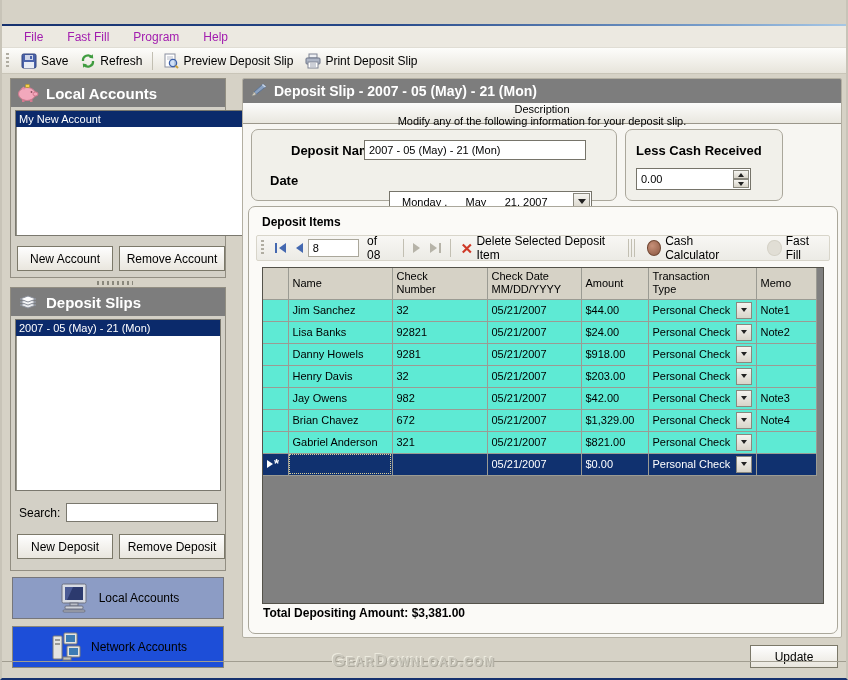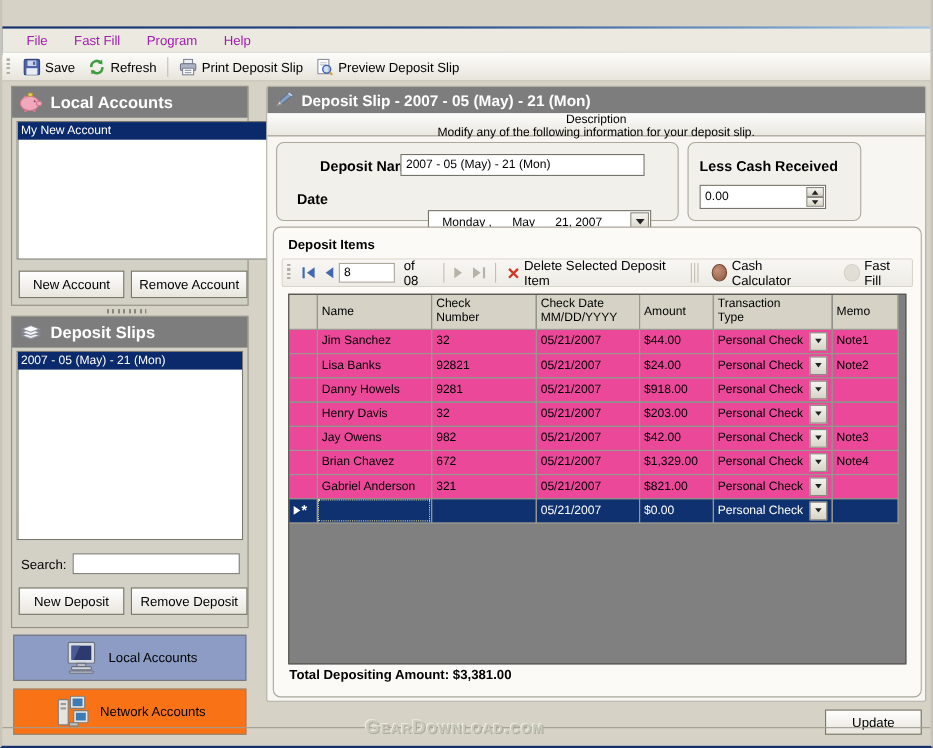--- a/index.html
+++ b/index.html
@@ -57,21 +57,21 @@
     display:flex; align-items:center; justify-content:center;
   }
   .splitter { position:absolute; left:95px; width:36px; height:4px;
     background:repeating-linear-gradient(90deg,#8a887c 0 2px, transparent 2px 5px); }
   .search-row { position:absolute; display:flex; align-items:center; gap:6px; font-size:12px; }
   .search-input { width:152px; height:19px; border:1px solid #7a786e; background:#fff;
     font-size:11px; padding:1px 3px; font-family:"Liberation Sans",sans-serif; }
   .nav-big { position:absolute; display:flex; align-items:center; justify-content:center; gap:8px;
     font-size:12px; border:1px solid #8a877b; }
   .nav-big.active { background:#8c9cc5; border-color:#76767a; }
-  .nav-big.idle { background:#f97316; }
+  .nav-big.idle { background:#1d4ed8; }
   
   .main-panel { position:absolute; left:240px; top:78px; width:600px; height:560px;
     background:#f7f6f2; border:1px solid #b3afa2; border-radius:2px; overflow:hidden; }
   .main-hdr { height:24px; background:#7d7d7d; color:#fff; font-weight:bold; font-size:14px;
     display:flex; align-items:center; gap:7px; padding-left:6px; }
   .desc-bar { height:21px; background:linear-gradient(#fcfcfb,#e9e7df);
     border-bottom:1px solid #9a968a; display:flex; align-items:center;
     justify-content:space-between; padding:0 6px; font-size:11px;flex-direction:column; }
   .groupbox { position:absolute; background:#f1f0ea; border:1px solid #aaa79b; border-radius:7px; }
   .field-label { position:absolute; font-weight:bold; font-size:13px; color:#000; }
@@ -104,21 +104,21 @@
   .nav-pos { width:56px; height:18px; background:#fff; border:1px solid #aaa79b;
     font-size:11px; padding:1px 4px; display:flex; align-items:center; }
   
   .grid-wrap { position:absolute; left:13px; top:60px; width:562px; height:337px;
     background:#808080; border:1px solid #54524a; overflow:hidden; }
   table.grid { border-collapse:collapse; table-layout:fixed; font-size:11px; }
   table.grid td, table.grid th { border-right:1px solid #9b9b93; border-bottom:1px solid #9b9b93;
     padding:0 4px; overflow:hidden; white-space:nowrap; text-align:left; font-weight:normal;
     height:22px; color:#000; }
   table.grid th { background:#d6d2c6; height:31px; line-height:13px; vertical-align:middle; }
-  table.grid td { background:#ec4899; }
+  table.grid td { background:#5eead4; }
   td.rowhdr { background:#d6d2c6; }
   tr.sel td { background:#10316f; color:#fff; }
   tr.sel td.rowhdr { background:#10316f; }
   td.focus-cell { outline:1px dotted #d8cf9a; outline-offset:-2px; }
   .tt-cell { display:flex; align-items:center; justify-content:space-between; }
   .dd-btn { width:16px; height:17px; background:linear-gradient(#f5f4f0,#d8d4c9);
     border:1px solid #8a887e; display:flex; align-items:center; justify-content:center; flex:none; }
   .rowmark { display:flex; align-items:center; gap:1px; color:#fff; }
   .rowmark .tri { width:0;height:0;border-top:4px solid transparent;border-bottom:4px solid transparent;
     border-left:6px solid #fff; }
@@ -184,37 +184,37 @@
         <path d="M3 8 A5 5 0 0 1 12 4.5" fill="none" stroke="#3f9c3f" stroke-width="2.3"></path>
         <path d="M13 8 A5 5 0 0 1 4 11.5" fill="none" stroke="#3f9c3f" stroke-width="2.3"></path>
         <path d="M12.8 1.2 L13.2 5.6 L9 4.4 Z" fill="#3f9c3f"></path>
         <path d="M3.2 14.8 L2.8 10.4 L7 11.6 Z" fill="#3f9c3f"></path>
       </svg>
       <span>Refresh</span>
     </div>
     <div class="tb-sep"></div>
     <div class="tb-btn">
       <svg class="tb-ico" viewBox="0 0 16 16">
+        <rect x="2" y="1" width="10" height="13" fill="#fff" stroke="#8a90a0"></rect>
+        <line x1="4" y1="4" x2="10" y2="4" stroke="#b7bcc8"></line>
+        <line x1="4" y1="6" x2="10" y2="6" stroke="#b7bcc8"></line>
+        <circle cx="10" cy="10" r="3.6" fill="rgba(170,200,240,0.55)" stroke="#3a5fa8" stroke-width="1.3"></circle>
+        <line x1="12.6" y1="12.6" x2="15" y2="15" stroke="#caa23c" stroke-width="2"></line>
+      </svg>
+      <span>Preview Deposit Slip</span>
+    </div>
+    <div class="tb-btn">
+      <svg class="tb-ico" viewBox="0 0 16 16">
         <rect x="4" y="1" width="8" height="4" fill="#eef0f4" stroke="#7e8494"></rect>
         <rect x="1" y="5" width="14" height="6" rx="1" fill="#aeb6c6" stroke="#6d7487"></rect>
         <rect x="3" y="9" width="10" height="6" fill="#fff" stroke="#7e8494"></rect>
         <line x1="5" y1="11" x2="11" y2="11" stroke="#9aa0ae"></line>
         <line x1="5" y1="13" x2="11" y2="13" stroke="#9aa0ae"></line>
       </svg>
       <span>Print Deposit Slip</span>
-    </div>
-    <div class="tb-btn">
-      <svg class="tb-ico" viewBox="0 0 16 16">
-        <rect x="2" y="1" width="10" height="13" fill="#fff" stroke="#8a90a0"></rect>
-        <line x1="4" y1="4" x2="10" y2="4" stroke="#b7bcc8"></line>
-        <line x1="4" y1="6" x2="10" y2="6" stroke="#b7bcc8"></line>
-        <circle cx="10" cy="10" r="3.6" fill="rgba(170,200,240,0.55)" stroke="#3a5fa8" stroke-width="1.3"></circle>
-        <line x1="12.6" y1="12.6" x2="15" y2="15" stroke="#caa23c" stroke-width="2"></line>
-      </svg>
-      <span>Preview Deposit Slip</span>
     </div>
   </div>
 
   <div class="panel" style="left:8px; top:78px; width:216px; height:200px;">
     <div class="sec-hdr">
       <svg width="22" height="18" viewBox="0 0 22 18">
         <ellipse cx="10" cy="10" rx="8.5" ry="6.5" fill="#f2a8bc" stroke="#d2798f"></ellipse>
         <ellipse cx="18.5" cy="10" rx="2.5" ry="2" fill="#f2a8bc" stroke="#d2798f"></ellipse>
         <path d="M4 5 L6.5 2.5 L8 5.5 Z" fill="#e88aa2"></path>
         <rect x="8.5" y="0.5" width="4" height="3" rx="1" fill="#f3cf52" stroke="#b99a2e"></rect>

